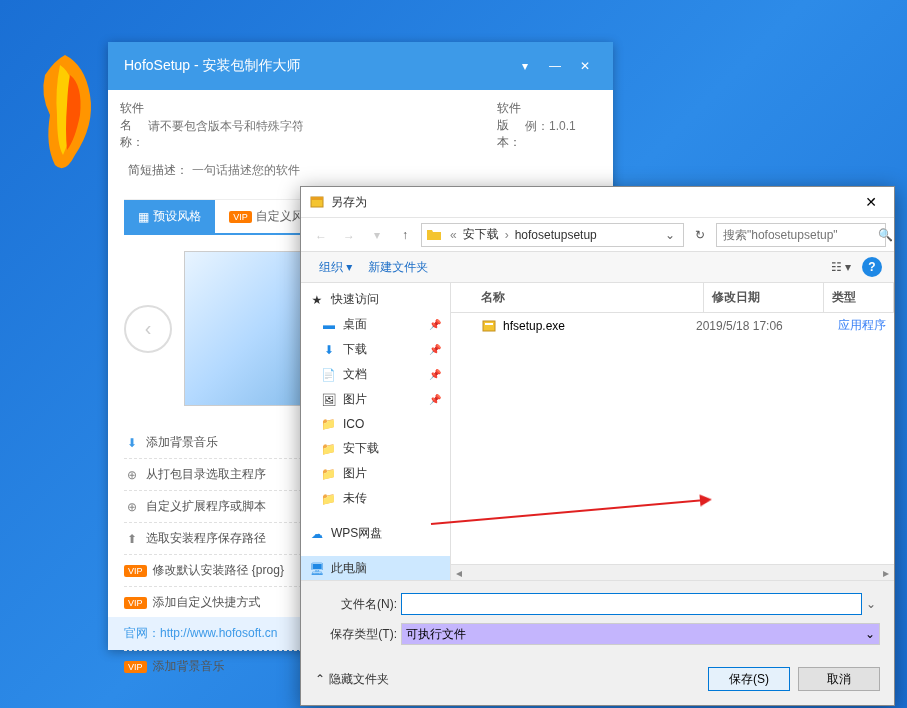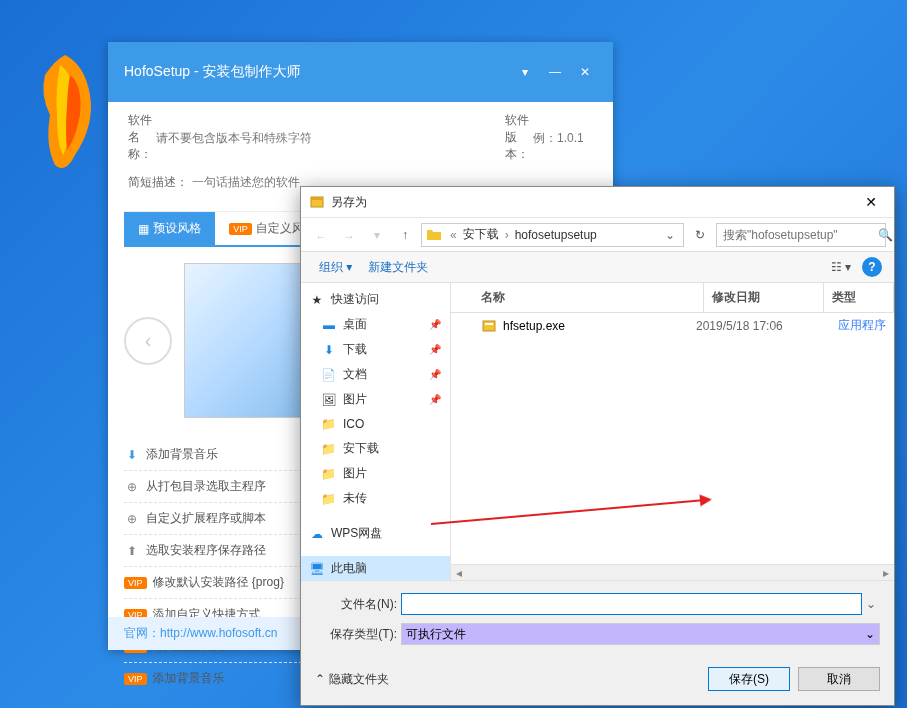--- a/index.html
+++ b/index.html
@@ -3,25 +3,25 @@
 <meta charset="utf-8">
 <style>
 * { box-sizing: border-box; margin: 0; padding: 0; font-family: "Microsoft YaHei", "Segoe UI", sans-serif; font-size: 12px; }
 body { width: 907px; height: 708px; background: linear-gradient(135deg, #1a6fd4 0%, #2d8be8 50%, #1a6fd4 100%); position: relative; overflow: hidden; }
 
 
 .phoenix { position: absolute; left: 15px; top: 45px; width: 100px; height: 140px; z-index: 5; }
 
 
 .main-window { position: absolute; left: 108px; top: 42px; width: 505px; height: 608px; background: #fff; box-shadow: 0 2px 10px rgba(0,0,0,0.3); }
-.main-titlebar { background: #3d9ae8; color: #fff; height: 60px; display: flex; align-items: center; padding: 0 16px; }
+.main-titlebar { background: #3d9ae8; color: #fff; height: 48px; display: flex; align-items: center; padding: 0 16px; }
 .main-title { font-size: 14px; flex: 1; }
 .tb-btn { width: 24px; height: 24px; display: inline-flex; align-items: center; justify-content: center; color: #fff; cursor: pointer; margin-left: 6px; }
 
-.form-row { display: flex; align-items: center; padding: 10px 20px 0; }
+.form-row { display: flex; align-items: center; padding: 10px 12px 0; }
 .form-label { color: #666; width: 60px; }
 .form-input { flex: 1; border: none; color: #aaa; padding: 4px; outline: none; }
 .form-row2 { display: flex; align-items: center; padding: 8px 20px; }
 .form-label2 { color: #666; width: 60px; margin-left: 190px; }
 
 .tab-bar { display: flex; border-top: 1px solid #eee; border-bottom: 2px solid #3d9ae8; margin: 10px 16px 0; }
 .tab { padding: 8px 14px; color: #666; cursor: pointer; display: flex; align-items: center; gap: 4px; }
 .tab.active { background: #3d9ae8; color: #fff; }
 .vip-badge { background: #ff7b00; color: #fff; padding: 1px 4px; font-size: 9px; border-radius: 2px; }
 

